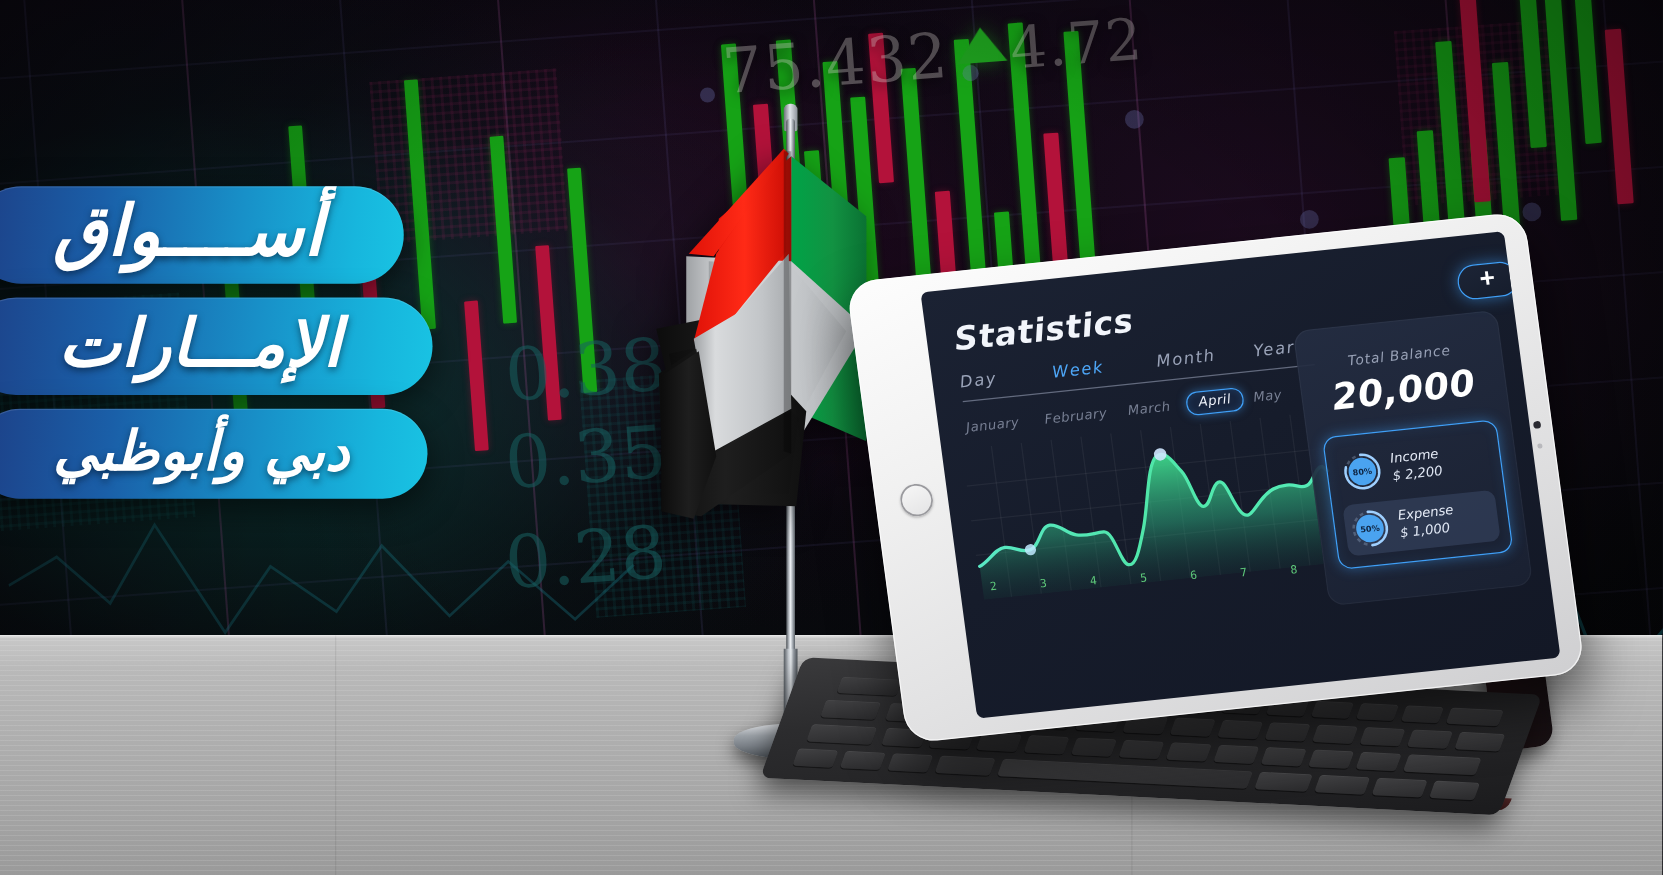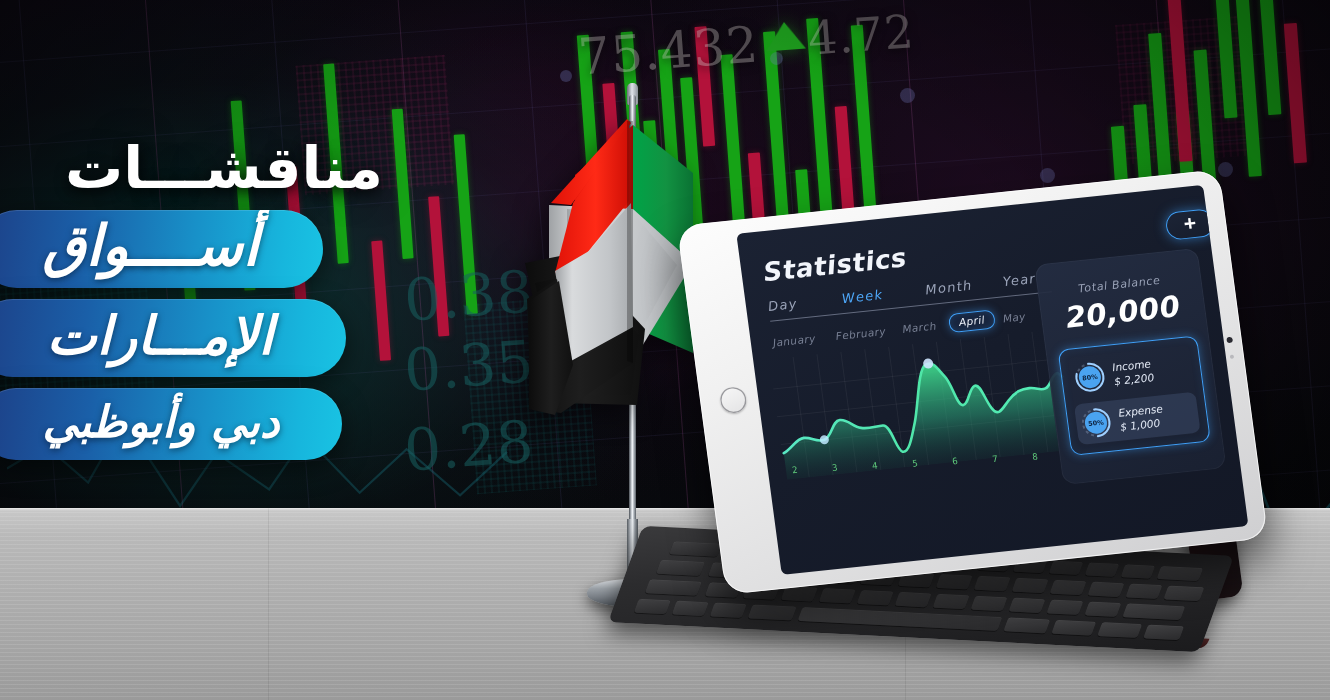--- a/index.html
+++ b/index.html
@@ -651,21 +651,20 @@
             </div>
           </div>
         </div>
 
         <div class="plus-btn">+</div>
       </div>
     </div>
   </div>
 
   <div class="headline">
-    <div class="hl-title">مناقشـــات</div>
     <div class="pill" id="pill-1">
       <span>أســــواق</span>
     </div>
     <div class="pill" id="pill-2">
       <span>الإمـــارات</span>
     </div>
     <div class="pill" id="pill-3">
       <span>دبي وأبوظبي</span>
     </div>
   </div>

